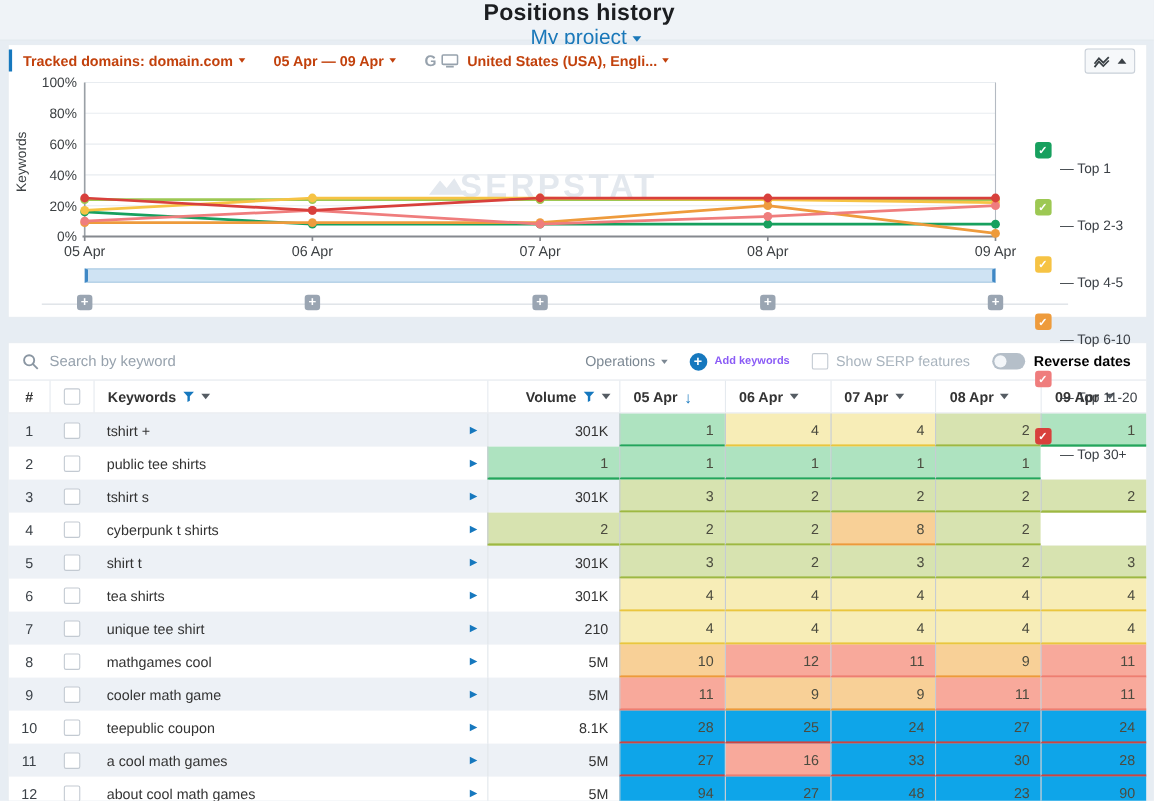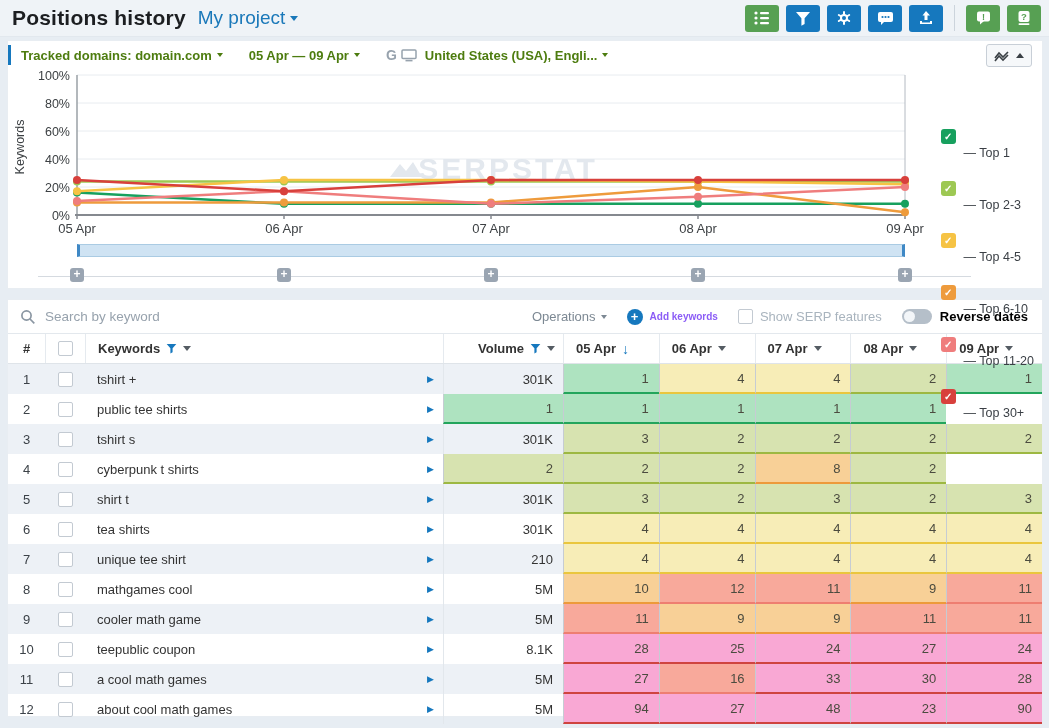--- a/index.html
+++ b/index.html
@@ -1,39 +1,39 @@
 <!DOCTYPE html>
 <html><head>
 <meta charset="utf-8">
 <style>
   * { box-sizing: border-box; margin: 0; padding: 0; }
   html,body { width:1049px; height:728px; overflow:hidden; }
   body { background:#e7edf3; font-family:"Liberation Sans", sans-serif; color:#333; }
 
   
-  .topbar { height:37px; background:#eff3f7; display:flex; align-items:center; padding:0 8px 0 12px; border-bottom:1px solid #e2e8ee; }
+  .topbar { height:37px; background:#eff3f7; display:flex; align-items:center; padding:0 8px 0 12px; border-bottom:1px solid #e2e8ee;flex-direction:column; }
   .title { font-size:21px; font-weight:bold; color:#1c1e21; letter-spacing:.2px; }
   .project { font-size:19px; color:#1a78b9; margin-left:12px; display:flex; align-items:center; cursor:pointer; }
   .caret { display:inline-block; width:0; height:0; border-left:4px solid transparent; border-right:4px solid transparent; border-top:5px solid currentColor; margin-left:5px; }
   .caret.sm { border-left-width:3.5px; border-right-width:3.5px; border-top-width:4.5px; }
   .topbar-buttons { margin-left:auto; display:flex; align-items:center; gap:7px; }
   .tb-btn { width:34px; height:27px; border-radius:3px; border:none; display:flex; align-items:center; justify-content:center; cursor:pointer; }
   .tb-btn.green { background:#57a053; }
   .tb-btn.blue  { background:#1678be; }
   .tb-divider { width:1px; height:26px; background:#ccd4dc; margin:0 4px; }
 
   
   .card { background:#fff; margin:0 7px 0 8px; position:relative; }
   .chart-card { margin-top:4px; height:247px; box-shadow:0 0 0 1px #e8edf2; }
-  .table-card { margin-top:12px; height:416px; box-shadow:0 0 0 1px #e8edf2; }
+  .table-card { margin-top:24px; height:416px; box-shadow:0 0 0 1px #e8edf2; }
 
   
   .filter-row { height:28px; display:flex; align-items:center; padding-left:13px; position:relative; gap:26px; }
   .filter-accent { position:absolute; left:0; top:4px; width:3px; height:20px; background:#1678be; }
-  .f-item { font-size:13px; font-weight:bold; color:#4d7c0f; display:flex; align-items:center; cursor:pointer; }
+  .f-item { font-size:13px; font-weight:bold; color:#c2410c; display:flex; align-items:center; cursor:pointer; }
   .f-icons { display:flex; align-items:center; gap:4px; margin-right:-18px; }
   .g-icon { font-size:14px; font-weight:bold; color:#97a2ad; }
   .chart-toggle { position:absolute; right:10px; top:3px; width:46px; height:23px; background:#f6f8fa; border:1px solid #c8cfd7; border-radius:3px; display:flex; align-items:center; justify-content:center; gap:5px; cursor:pointer; }
   .up-caret { width:0; height:0; border-left:4px solid transparent; border-right:4px solid transparent; border-bottom:5px solid #3a4045; }
 
   
   .chart-wrap { position:relative; height:172px; }
   .legend { position:absolute; top:72px; right:8px; display:flex; flex-direction:column; gap:5px; z-index:2; }
   .legend-item { display:flex; align-items:center; gap:8px; cursor:pointer; }
   .legend-check { width:15px; height:15px; border-radius:3px; color:#fff; font-size:10px; font-weight:bold; display:flex; align-items:center; justify-content:center; }
@@ -80,21 +80,21 @@
   .td-check { justify-content:center; }
   .td-kw { padding:0 10px 0 12px; position:relative; }
   .kw-arrow { position:absolute; right:9px; color:#1678be; font-size:9px; }
   .td-vol { justify-content:flex-end; padding-right:10px; border-left:1px solid #e2e7ec; }
   .td-pos { justify-content:flex-end; padding-right:10px; border-left:1px solid #c6ccd3; color:#4b4b3f; border-bottom:2px solid transparent; }
   .t1    { background:#aee3c0; border-bottom-color:#23a55c !important; }
   .t23   { background:#d7e3b0; border-bottom-color:#9db842 !important; }
   .t45   { background:#f7edb7; border-bottom-color:#eac63e !important; }
   .t610  { background:#f8d097; border-bottom-color:#ed9a3b !important; }
   .t1120 { background:#f8a99b; border-bottom-color:#ee7e71 !important; }
-  .t20p  { background:#f9a8d4; border-bottom-color:#cf4440 !important; }
+  .t20p  { background:#0ea5e9; border-bottom-color:#cf4440 !important; }
 </style>
 </head>
 <body>
 
 <div class="topbar">
   <span class="title">Positions history</span>
   <span class="project">
     <span>My project</span>
     <span class="caret"></span>
   </span>

